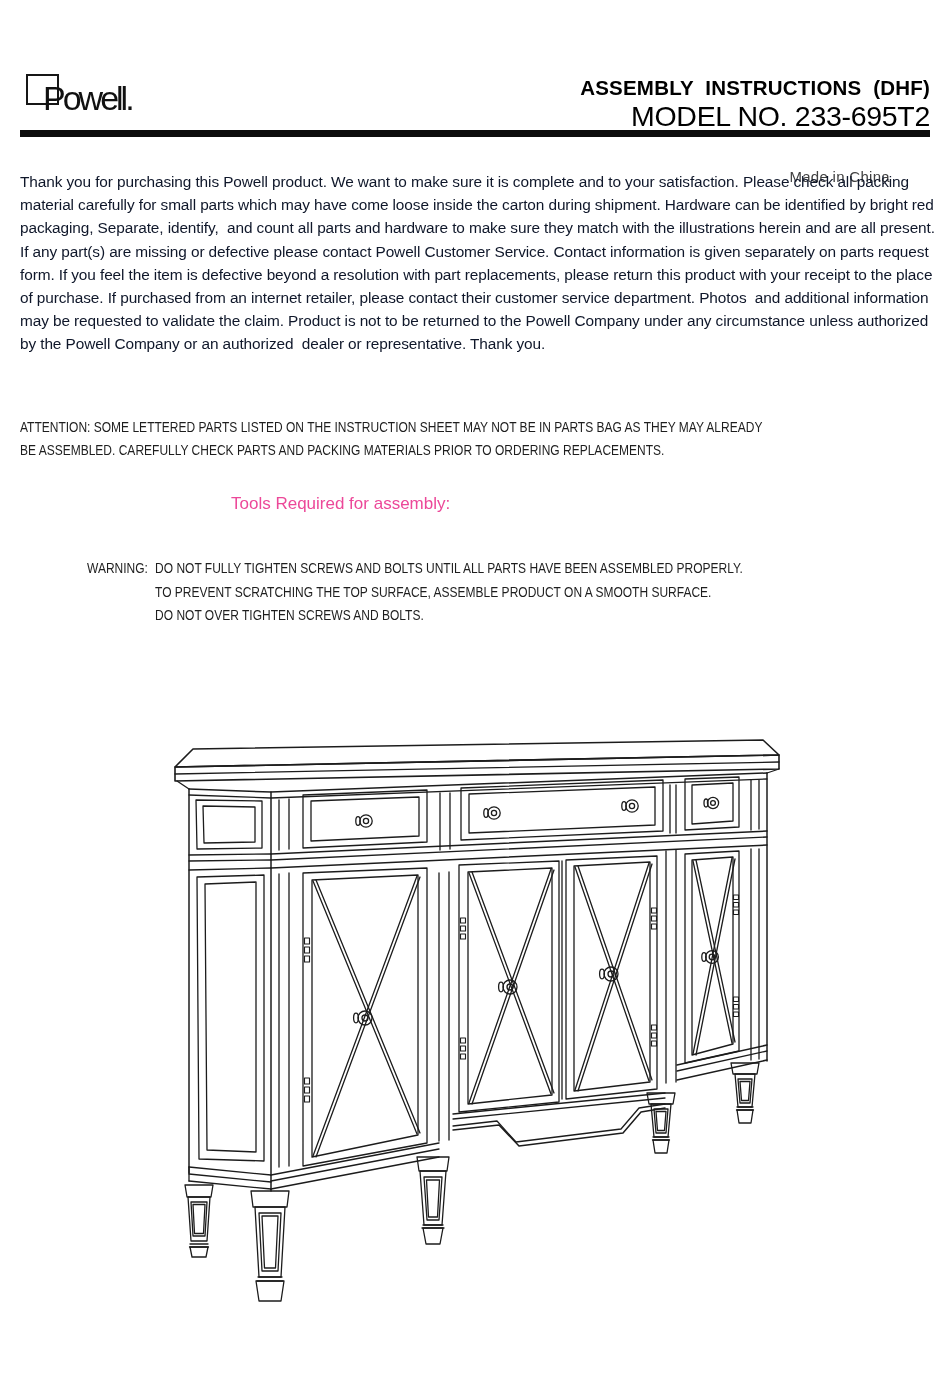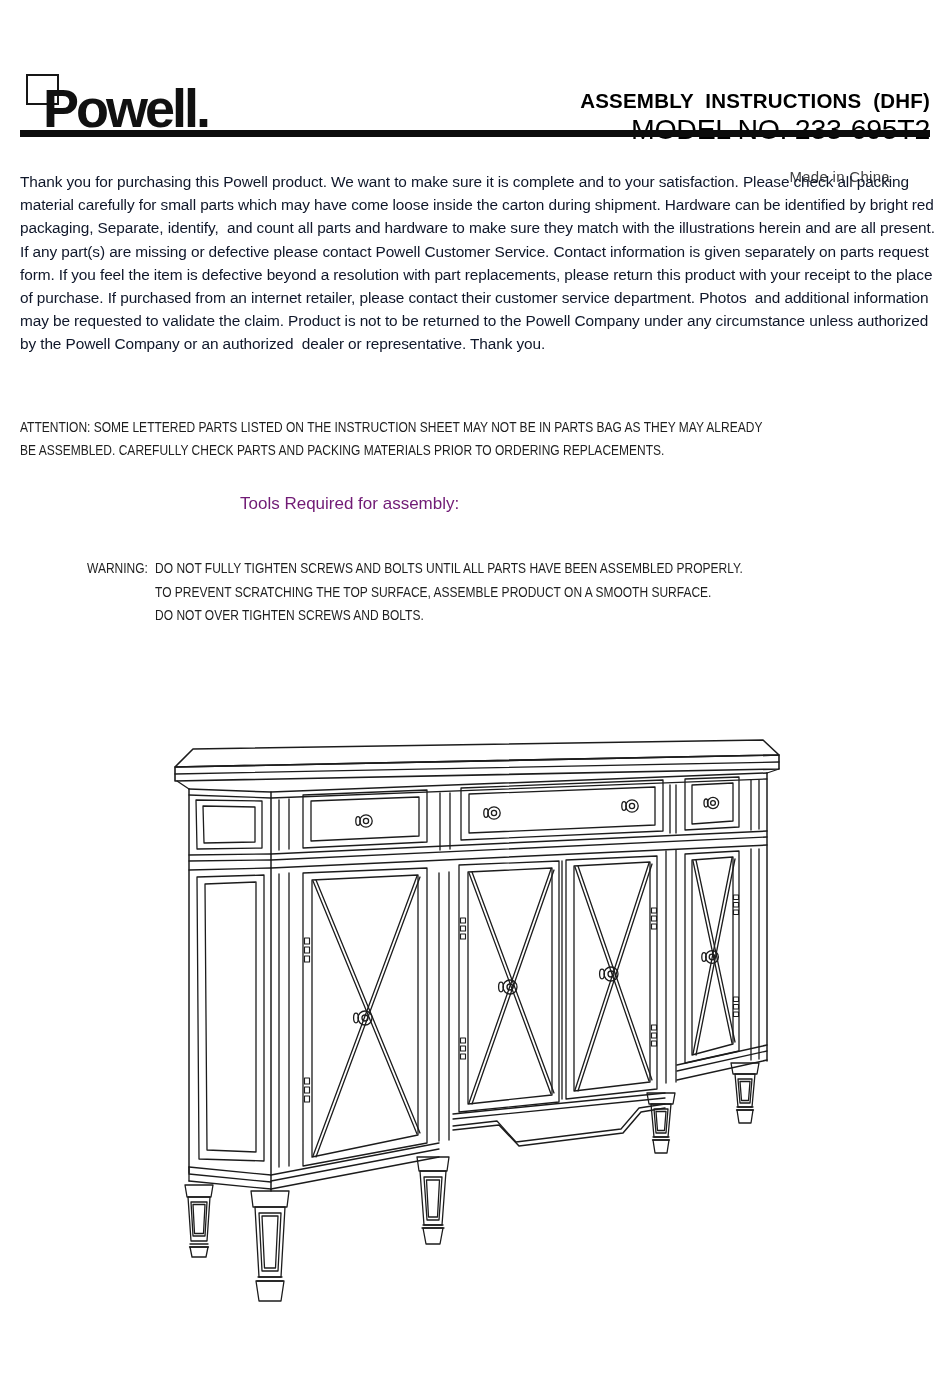--- a/index.html
+++ b/index.html
@@ -15,26 +15,26 @@
 
   
   .logo-square {
     position: absolute; left: 26px; top: 74px;
     width: 33px; height: 31px;
     border: 2px solid #161616;
     background: transparent;
   }
   .logo-text {
     position: absolute; left: 43px; top: 81px;
-    font-size: 54px; line-height: 1;
-    font-weight: bold; letter-spacing: -3px;
+    font-size: 34px; line-height: 1;
+    font-weight: normal; letter-spacing: -3px;
     color: #111111; white-space: pre;
   }
   .header-right {
-    position: absolute; right: 20px; top: 89px;
+    position: absolute; right: 20px; top: 76px;
     text-align: right; color: #000000;
   }
   .header-title {
     font-size: 20.5px; font-weight: bold; letter-spacing: 0.2px;
     white-space: pre; line-height: 24px;
   }
   .header-model {
     font-size: 28.5px; font-weight: normal; letter-spacing: -0.3px;
     white-space: pre; line-height: 32px;
   }
@@ -54,23 +54,23 @@
     letter-spacing: -0.1px; color: #0f172a;
     white-space: pre-wrap;
   }
   .attention {
     position: absolute; left: 20px; top: 416px;
     font-size: 15px; line-height: 22.8px; color: #1e1e1e;
     transform: scaleX(0.80); transform-origin: left top;
   }
   .attention div { white-space: pre; }
   .tools {
-    position: absolute; left: 240px; top: 492px;
+    position: absolute; left: 231px; top: 492px;
     display: flex; gap: 9px;
-    font-size: 17px; line-height: 23px; color: #701a75;
+    font-size: 17px; line-height: 23px; color: #ec4899;
   }
   .tools .tool-lines div { white-space: pre; }
   .warning {
     position: absolute; left: 87px; top: 556px;
     display: flex; gap: 9px;
     font-size: 15px; line-height: 23.6px; color: #1e1e1e;
     transform: scaleX(0.80); transform-origin: left top;
   }
   .warning .warn-lines div { white-space: pre; }
   .nowrap { white-space: pre; }

